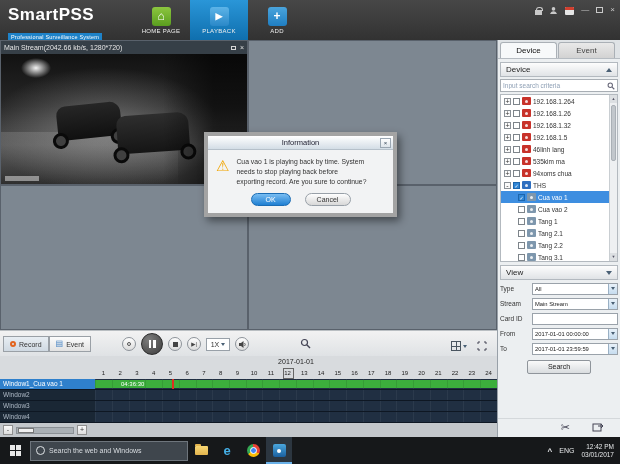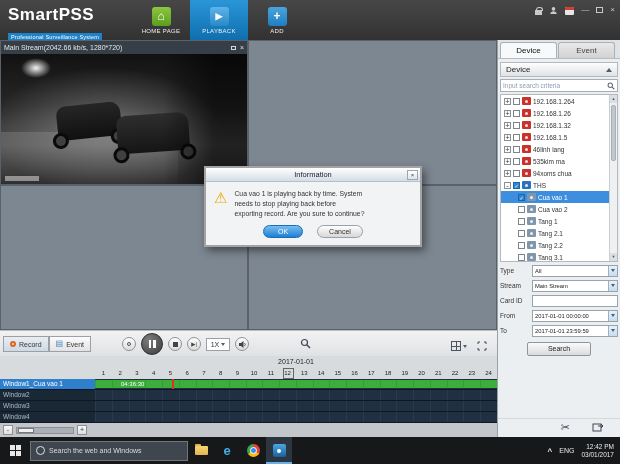--- a/index.html
+++ b/index.html
@@ -125,21 +125,21 @@
   .frow{display:flex;align-items:center;height:13px;margin-bottom:2px}
   .flabel{width:32px;font-size:6.5px;color:#333;flex:0 0 auto}
   .fctl{flex:1;height:12px;background:#fff;border:1px solid #9aa2aa;display:flex;align-items:center;padding-left:2px;overflow:hidden}
   .fval{flex:1;font-size:5.8px;color:#222;white-space:nowrap;overflow:hidden}
   .fdrop{width:9px;height:100%;background:linear-gradient(#e8f1f9,#c6dcef);border-left:1px solid #9ab0c4;display:flex;align-items:center;justify-content:center;cursor:pointer;flex:0 0 auto}
   .search-btn{margin:5px auto 0;width:64px;height:14px;background:linear-gradient(#fafafa,#d9dcdf);border:1px solid #8f959b;border-radius:2px;font-size:7px;color:#222;text-align:center;line-height:12px;cursor:pointer}
   .rp-bottom{position:absolute;bottom:3px;left:0;right:0;display:flex;justify-content:flex-end;gap:22px;padding-right:16px;align-items:center;height:16px;border-top:1px solid #d4d8db}
   .scissors{font-size:11px;color:#445;cursor:pointer;line-height:12px}
 
   
-  .dialog{position:absolute;left:204px;top:166px;width:218px;background:#f2f3f4;border:2px solid #a3a3a3;box-shadow:3px 4px 8px rgba(0,0,0,.45);z-index:50}
+  .dialog{position:absolute;left:204px;top:132px;width:193px;background:#f2f3f4;border:4px solid #a3a3a3;box-shadow:3px 4px 8px rgba(0,0,0,.45);z-index:50}
   .dlg-title{height:14px;background:linear-gradient(#fff,#d3dde6);border-bottom:1px solid #b5c0ca;display:flex;align-items:center;justify-content:center;position:relative;font-size:7.5px;color:#223}
   .dlg-x{position:absolute;right:2px;top:2px;width:11px;height:10px;border:1px solid #9aa6b2;background:linear-gradient(#fefefe,#dde4ea);font-size:6px;line-height:8px;text-align:center;color:#345;cursor:pointer}
   .dlg-body{display:flex;gap:7px;padding:7px 8px 3px}
   .warn{font-size:15px;color:#f2a500;line-height:17px}
   .dlg-msg{font-size:6.8px;color:#333;line-height:1.45;width:130px}
   .dlg-btns{display:flex;justify-content:center;gap:14px;padding:3px 0 7px}
   .dbtn{width:40px;height:13px;border-radius:7px;font-size:7px;text-align:center;line-height:12px;cursor:pointer}
   .dbtn.ok{background:linear-gradient(#79bdf2,#1f7fd2);border:1px solid #1a6cb4;color:#fff}
   .dbtn.cancel{width:46px;background:linear-gradient(#fefefe,#d8d8d8);border:1px solid #98a0a8;color:#333}
 
@@ -446,20 +446,24 @@
           </div>
         </div>
       <div class="vscroll">
         <div class="vs-btn">▲</div>
         <div class="vs-track">
             <div class="vs-thumb"></div>
           </div>
         <div class="vs-btn">▼</div>
       </div>
     </div>
+    <div class="rsec">
+      <span>View</span>
+      <i class="tri-down"></i>
+    </div>
     <div class="rform">
       <div class="frow">
         <span class="flabel">Type</span>
         <div class="fctl">
           <span class="fval">All</span>
           <span class="fdrop">
               <i class="tri-down sm"></i>
             </span>
         </div>
       </div>

